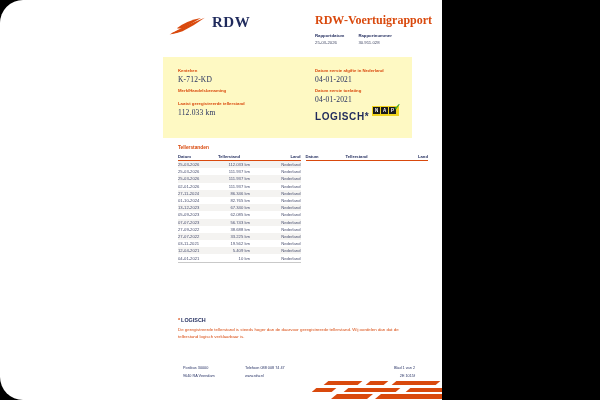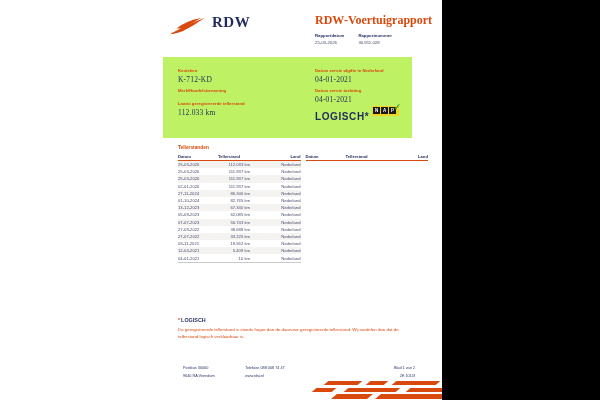--- a/index.html
+++ b/index.html
@@ -1,31 +1,31 @@
 <!DOCTYPE html>
 <html><head>
 <meta charset="utf-8">
 <style>
   * { margin:0; padding:0; box-sizing:border-box; }
   html,body { width:600px; height:400px; background:#000; font-family:"Liberation Sans", sans-serif; }
-  .viewport { position:relative; width:600px; height:400px; overflow:hidden; background:#000; }
+  .viewport { position:relative; width:600px; height:400px; overflow:hidden; background:#000;border-radius:23px; }
   .page { position:absolute; left:0; top:0; width:442px; height:400px; background:#ffffff; overflow:hidden; }
   .black-bar { position:absolute; left:442px; top:0; width:158px; height:400px; background:#000; }
 
   
   .logo-wrap { position:absolute; left:168px; top:14px; display:flex; align-items:flex-start; }
   .logo-eagle { width:38px; height:27px; }
   .logo-text { font-family:"Liberation Serif", serif; font-weight:bold; font-size:15px; color:#1f2a5c; margin-left:6px; letter-spacing:0.5px; }
   .report-title { position:absolute; left:315px; top:13px; font-family:"Liberation Serif", serif; font-weight:bold; font-size:12px; color:#d9490d;text-align:center; }
   .report-meta { position:absolute; left:315px; top:33px; display:flex; gap:14px; }
   .meta-label { display:block; font-size:4.3px; font-weight:bold; color:#1f2a5c; margin-bottom:1.5px; }
   .meta-value { display:block; font-size:4.3px; color:#444a66; }
 
   
-  .summary { position:absolute; left:163px; top:57px; width:249px; height:81px; background:#bef264; }
+  .summary { position:absolute; left:163px; top:57px; width:249px; height:81px; background:#fef9c3; }
   .sum-col-left { position:absolute; left:15px; top:11px; width:130px; }
   .sum-col-right { position:absolute; left:152px; top:11px; width:95px; }
   .f-label { font-size:4.3px; font-weight:bold; color:#d9490d; margin-bottom:1.5px; }
   .f-value { font-family:"Liberation Serif", serif; font-size:7.5px; color:#1f2a5c; margin-bottom:4.5px; letter-spacing:0.2px; }
   .gap-top { margin-top:8px; }
   .verdict { margin-top:5px; font-size:10px; font-weight:bold; color:#1f2a5c; letter-spacing:0.6px; line-height:1.55; }
   .nap { position:absolute; left:209px; top:49px; width:27px; height:10px; background:#f2d41e; }
   .nap-letters { display:flex; gap:1px; padding:1px 1px; }
   .nap-letters span { width:7px; height:7px; background:#1b1b1b; color:#fff; font-size:4.5px; font-weight:bold; display:flex; align-items:center; justify-content:center; }
   .nap-check { position:absolute; right:-2px; top:-4px; color:#2f9e2f; font-size:9px; font-weight:bold; }

